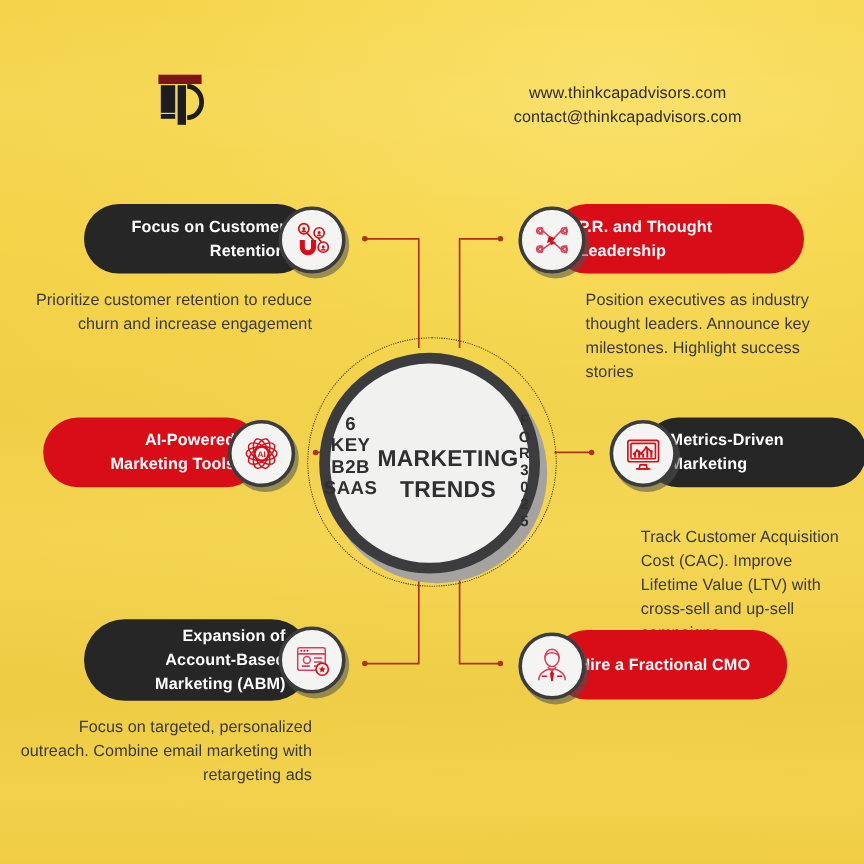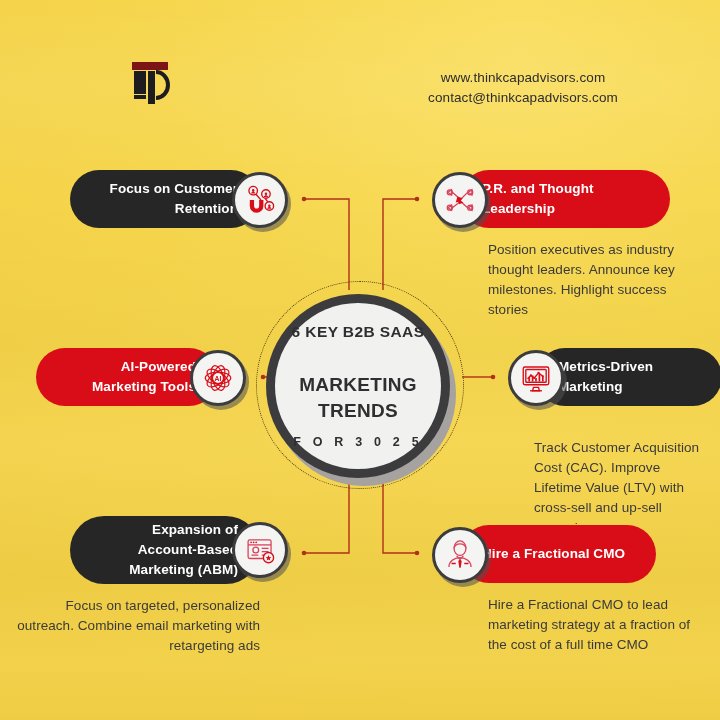--- a/index.html
+++ b/index.html
@@ -34,21 +34,21 @@
   .center-shadow{
     position:absolute;left:272px;top:302px;width:184px;height:184px;border-radius:50%;
     background:#a6a2a0;
   }
   .center-ring{
     position:absolute;left:266px;top:294px;width:184px;height:184px;border-radius:50%;
     background:#3c3c3e;
   }
   .center-face{
     position:absolute;left:275px;top:303px;width:166px;height:166px;border-radius:50%;
-    background:#f1f1f0;display:flex;flex-direction:column;align-items:center;
+    background:#f1f1f0;display:flex;flex-direction:row;align-items:center;
     justify-content:center;text-align:center;color:#2f2f31;
   }
   .c-l1{font-size:15.5px;font-weight:700;letter-spacing:.4px;margin-bottom:11px;}
   .c-l2{font-size:19px;font-weight:700;letter-spacing:.3px;line-height:26px;margin-top:20px;}
   .c-l3{font-size:12.5px;font-weight:700;letter-spacing:4.2px;margin-top:11px;}
 
   
   .lines{position:absolute;left:0;top:0;width:720px;height:720px;pointer-events:none;}
 
   
@@ -139,20 +139,21 @@
           <path d="M15 13 L22 21 M26 18 L29 22"></path>
         </g>
         <g fill="#d90d17">
           <path d="M12 7.2a1.5 1.5 0 1 1 0 3 1.5 1.5 0 0 1 0-3 M9.4 12.4c.4-1.4 1.4-2.1 2.6-2.1s2.2.7 2.6 2.1z"></path>
           <path d="M27 11.2a1.5 1.5 0 1 1 0 3 1.5 1.5 0 0 1 0-3 M24.4 16.4c.4-1.4 1.4-2.1 2.6-2.1s2.2.7 2.6 2.1z"></path>
           <path d="M31 25.2a1.5 1.5 0 1 1 0 3 1.5 1.5 0 0 1 0-3 M28.4 30.4c.4-1.4 1.4-2.1 2.6-2.1s2.2.7 2.6 2.1z"></path>
           <path d="M8 20 h5 v7 a3 3 0 0 0 6 0 v-7 h5 v7 a8 8 0 0 1 -16 0 z"></path>
         </g>
       </svg>
     </div>
+    <div class="desc" style="right:44px;top:70px;width:250px;">Prioritize customer retention to reduce churn and increase engagement</div>
   </div>
 
   <div class="card right" style="left:416px;top:170px;width:304px;height:140px;">
     <div class="pill red" style="top:0;width:210px;height:58px;">
       <div class="title">P.R. and Thought Leadership</div>
     </div>
     <div class="badge" style="left:16px;top:2px;">
       <svg viewBox="0 0 40 40" width="34" height="34">
         <g fill="none" stroke="#d9405a" stroke-width="1.5">
           <path d="M11 11 L19 18 M29 11 L22 18 M11 29 L19 23 M29 29 L22 23"></path>
@@ -253,16 +254,15 @@
           <path d="M13 12 a7 5 0 0 1 14 0"></path>
           <path d="M7 34 a13 11 0 0 1 26 0"></path>
           <path d="M16 21 l4 4 4-4"></path>
         </g>
         <path d="M20 25 l2 2 -1.2 8 h-1.6 L18 27z" fill="#d90d17"></path>
         <g fill="none" stroke="#d90d17" stroke-width="1.5">
           <path d="M10 30 h5 M25 30 h5"></path>
         </g>
       </svg>
     </div>
-    <div class="desc" style="left:72px;top:70px;width:212px;">Hire a Fractional CMO to lead marketing strategy at a fraction of the cost of a full time CMO</div>
   </div>
 
 </div>
 
 </body></html>

